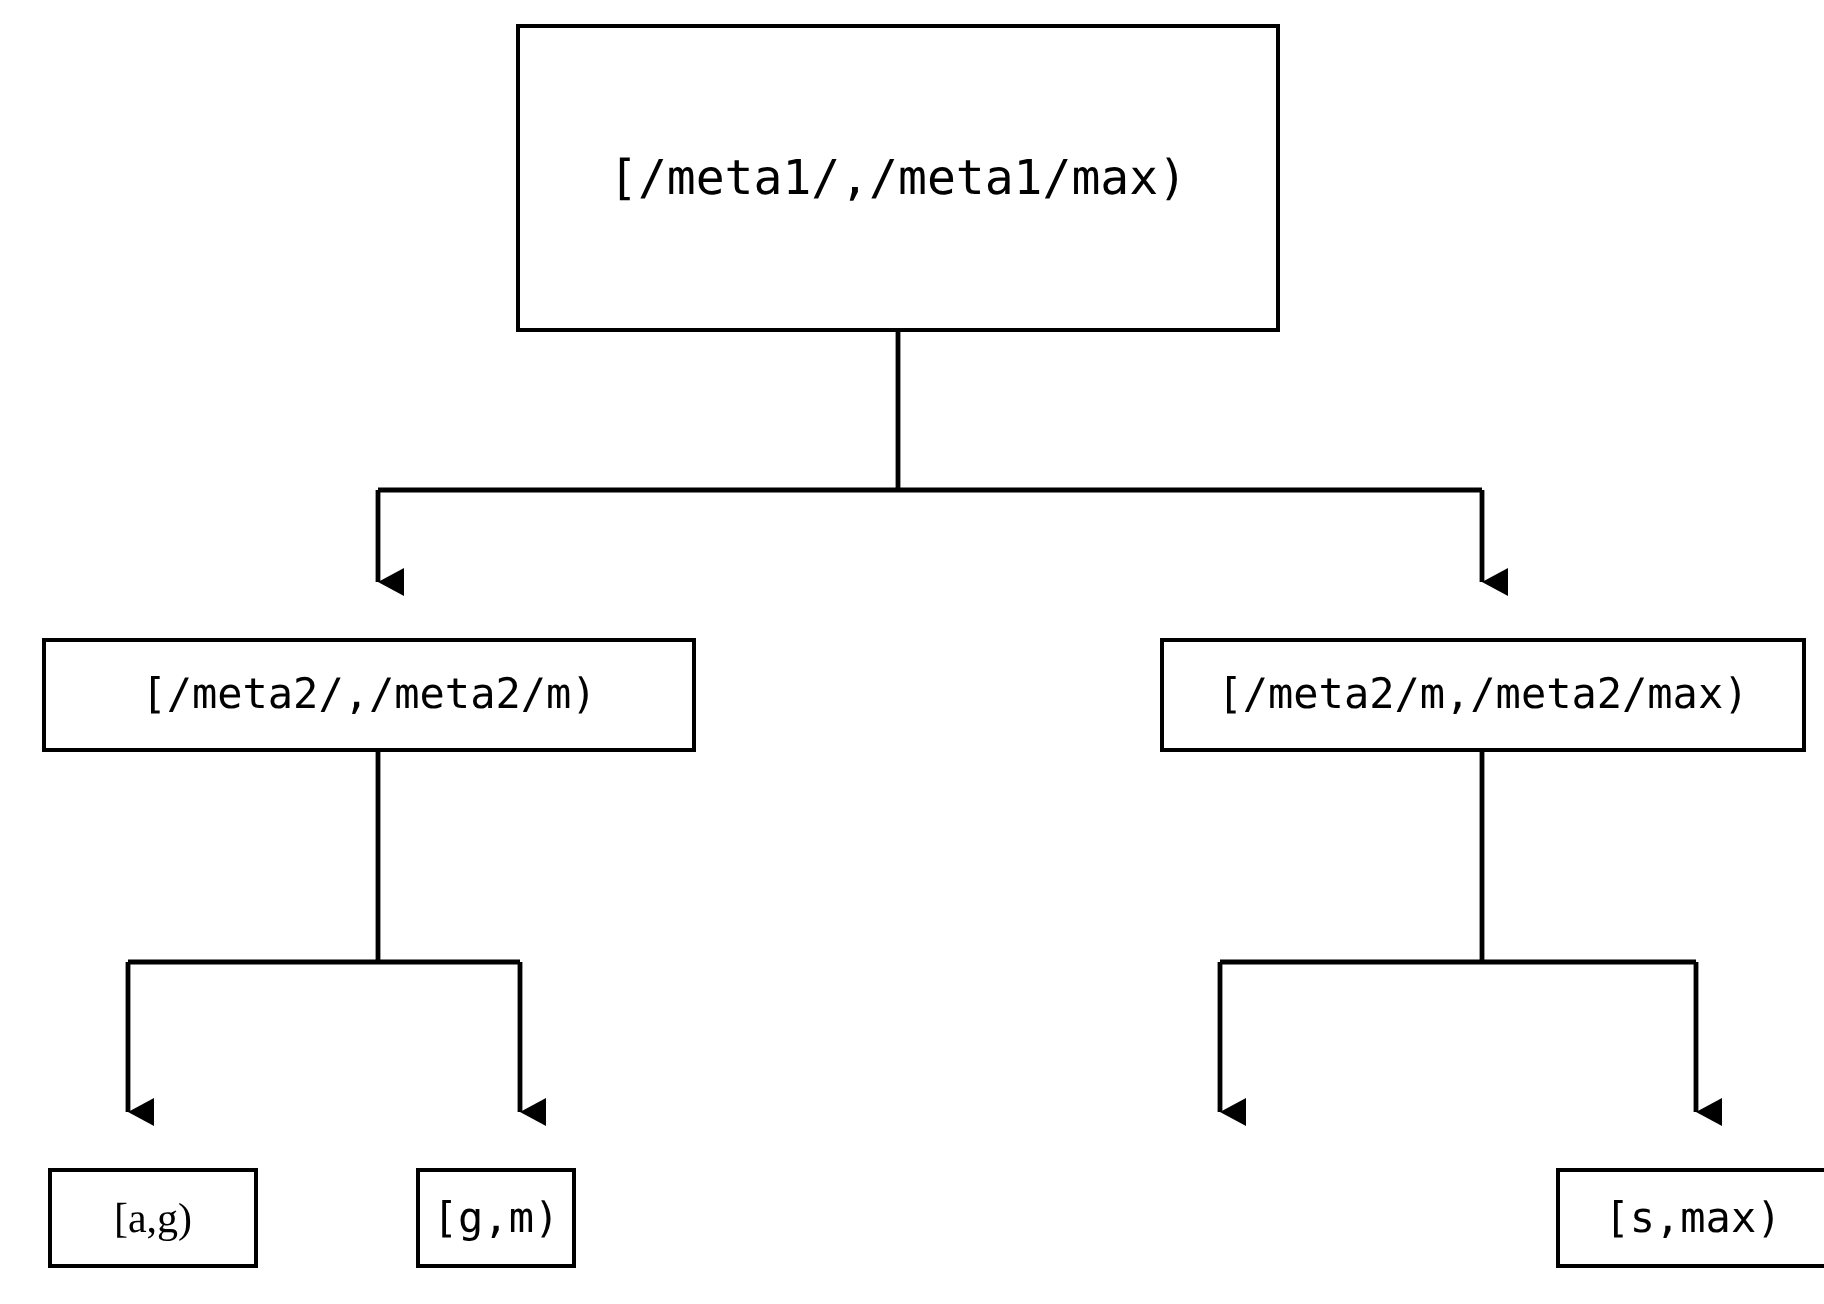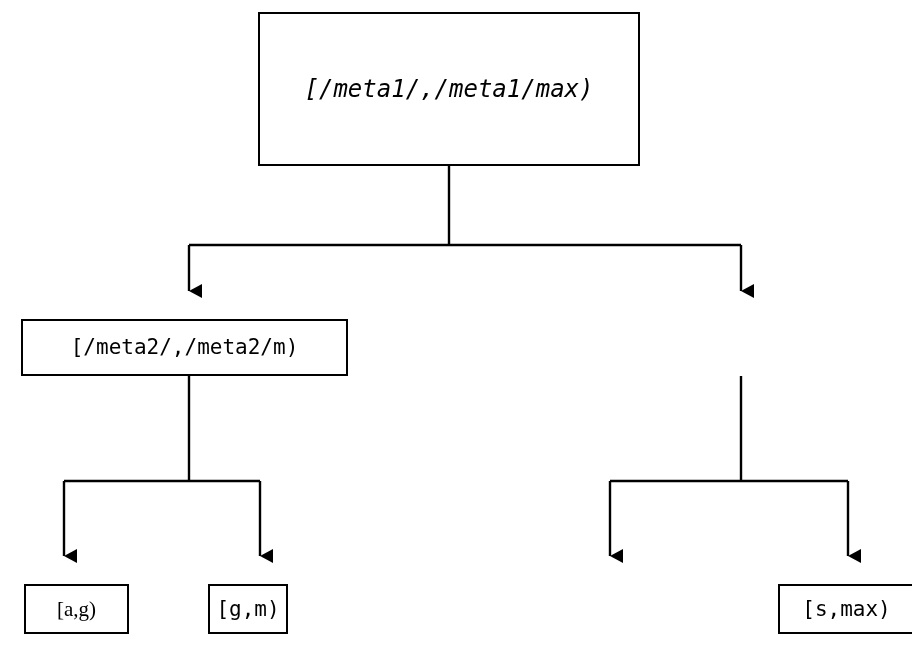--- a/index.html
+++ b/index.html
@@ -39,21 +39,20 @@
     font-family: "DejaVu Sans Mono", "Liberation Mono", monospace;
     white-space: pre;
     line-height: 1;
   }
   .node-root {
     left: 258px;
     top: 12px;
     width: 382px;
     height: 154px;
     font-size: 24px;
-    font-style: italic;
   }
   .node-mid-left {
     left: 21px;
     top: 319px;
     width: 327px;
     height: 57px;
     font-size: 21px;
   }
   .node-mid-right {
     left: 580px;
@@ -100,20 +99,21 @@
       <path d="M 610,481 L 848,481"></path>
       <path d="M 610,481 L 610,556" marker-end="url(#arrow-down)"></path>
       <path d="M 848,481 L 848,556" marker-end="url(#arrow-down)"></path>
     </g>
   </svg>
 
   <div class="node node-root">[/meta1/,/meta1/max)</div>
 
   <div class="node node-mid-left">[/meta2/,/meta2/m)</div>
 
+  <div class="node node-mid-right">[/meta2/m,/meta2/max)</div>
 
   <div class="node node-leaf leaf-a-g">[a,g)</div>
 
   <div class="node node-leaf leaf-g-m">[g,m)</div>
 
 
   <div class="node node-leaf leaf-s-max">[s,max)</div>
 
 </div>
 

